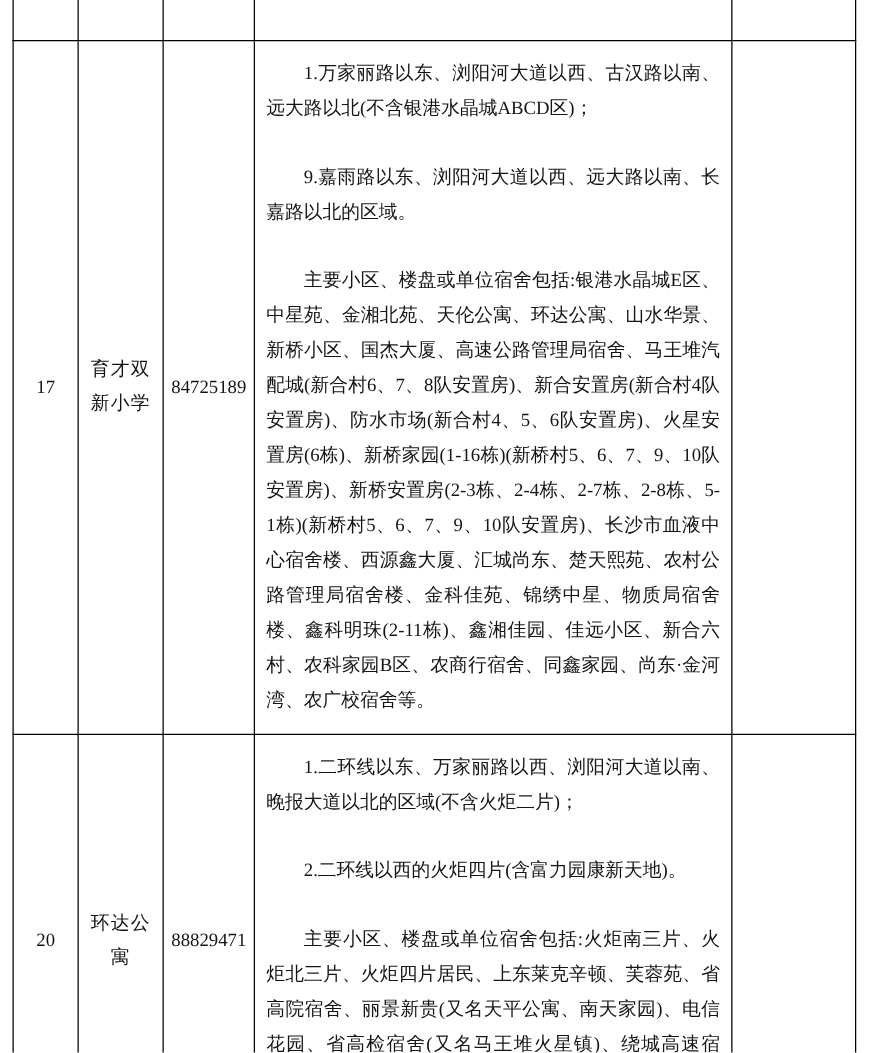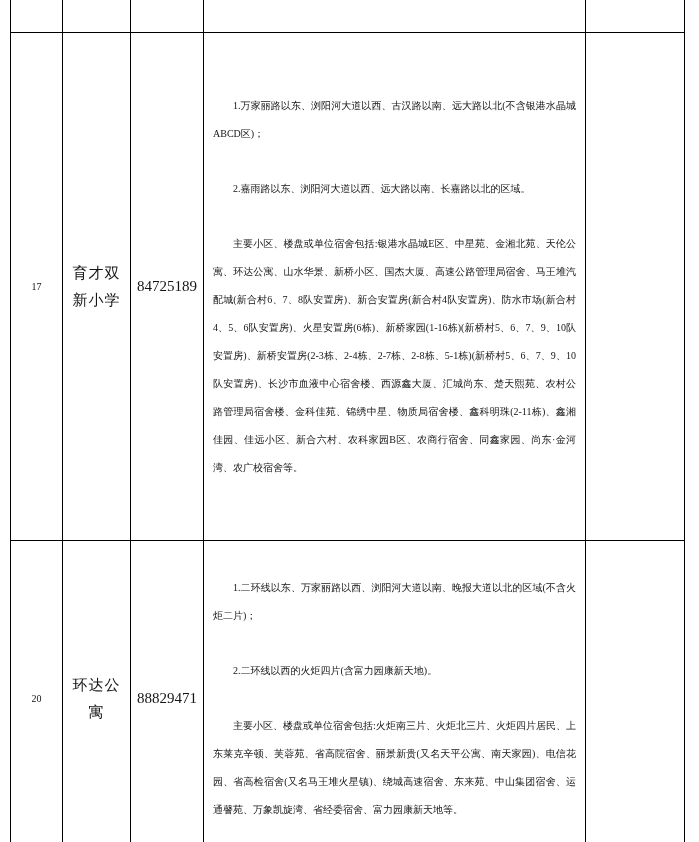--- a/index.html
+++ b/index.html
@@ -33,37 +33,37 @@
   
   tr.partial-top td {
     border-top: none;
     height: 8px;
   }
   tr.main-row-1 { height: 508px; }
   tr.main-row-2 { height: 316px; }
 
   td.cell-no {
     text-align: center;
-    font-size: 10px;
+    font-size: 15px;
   }
   td.cell-school {
     font-size: 15px;
     line-height: 27px;
     padding: 0 2px;
     text-align: center;
     letter-spacing: 1px;
   }
   td.cell-phone {
     text-align: center;
     font-size: 15px;
     border-radius: 31px;
   }
   td.cell-detail {
     padding: 12px 9px;
-    font-size: 10px;
+    font-size: 15px;
     line-height: 28px;
     text-align: justify;
     vertical-align: middle;
   }
   td.cell-detail p {
     margin: 0;
     text-indent: 2em;
   }
   td.cell-detail p + p {
     margin-top: 27px;
@@ -99,21 +99,21 @@
         <span>17</span>
       </td>
       <td class="cell-school">
         <span>育才双新小学</span>
       </td>
       <td class="cell-phone">
         <span>84725189</span>
       </td>
       <td class="cell-detail">
         <p>1.万家丽路以东、浏阳河大道以西、古汉路以南、远大路以北(不含银港水晶城ABCD区)；</p>
-        <p>2.嘉雨路以东、浏阳河大道以西、远大路以南、长嘉路以北的区域。</p>
+        <p>9.嘉雨路以东、浏阳河大道以西、远大路以南、长嘉路以北的区域。</p>
         <p>主要小区、楼盘或单位宿舍包括:银港水晶城E区、中星苑、金湘北苑、天伦公寓、环达公寓、山水华景、新桥小区、国杰大厦、高速公路管理局宿舍、马王堆汽配城(新合村6、7、8队安置房)、新合安置房(新合村4队安置房)、防水市场(新合村4、5、6队安置房)、火星安置房(6栋)、新桥家园(1-16栋)(新桥村5、6、7、9、10队安置房)、新桥安置房(2-3栋、2-4栋、2-7栋、2-8栋、5-1栋)(新桥村5、6、7、9、10队安置房)、长沙市血液中心宿舍楼、西源鑫大厦、汇城尚东、楚天熙苑、农村公路管理局宿舍楼、金科佳苑、锦绣中星、物质局宿舍楼、鑫科明珠(2-11栋)、鑫湘佳园、佳远小区、新合六村、农科家园B区、农商行宿舍、同鑫家园、尚东·金河湾、农广校宿舍等。</p>
       </td>
       <td class="cell-remark">
         <span></span>
       </td>
     </tr>
 
     <tr class="main-row-2">
       <td class="cell-no">
         <span>20</span>

